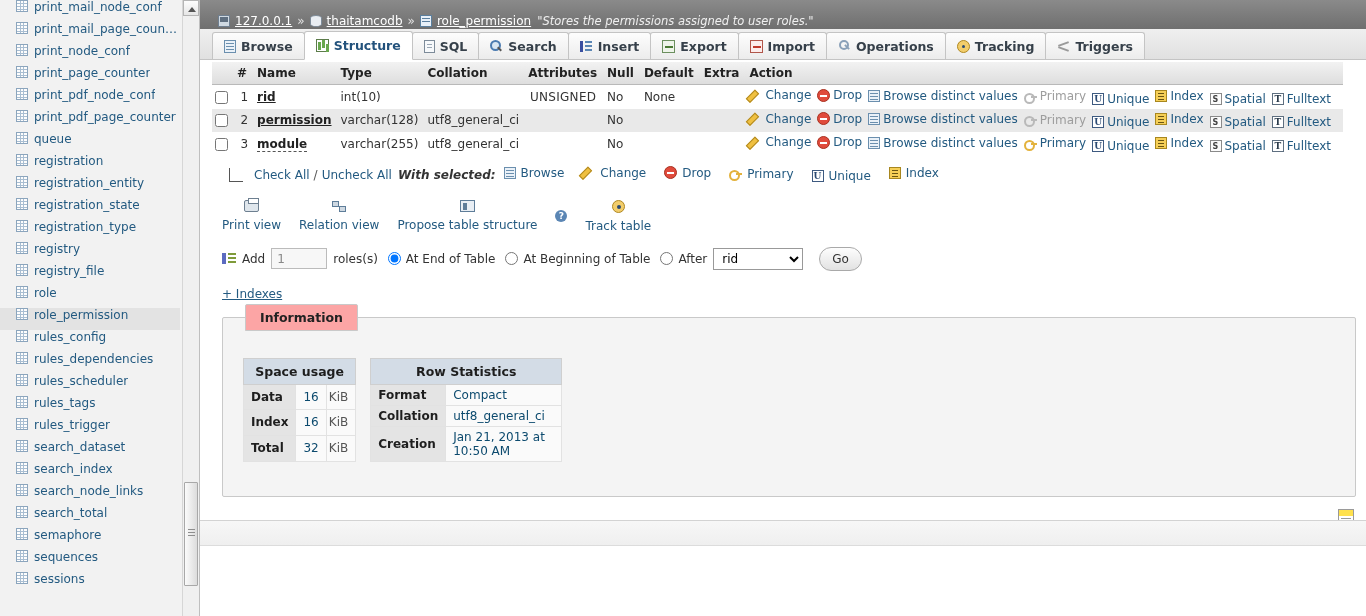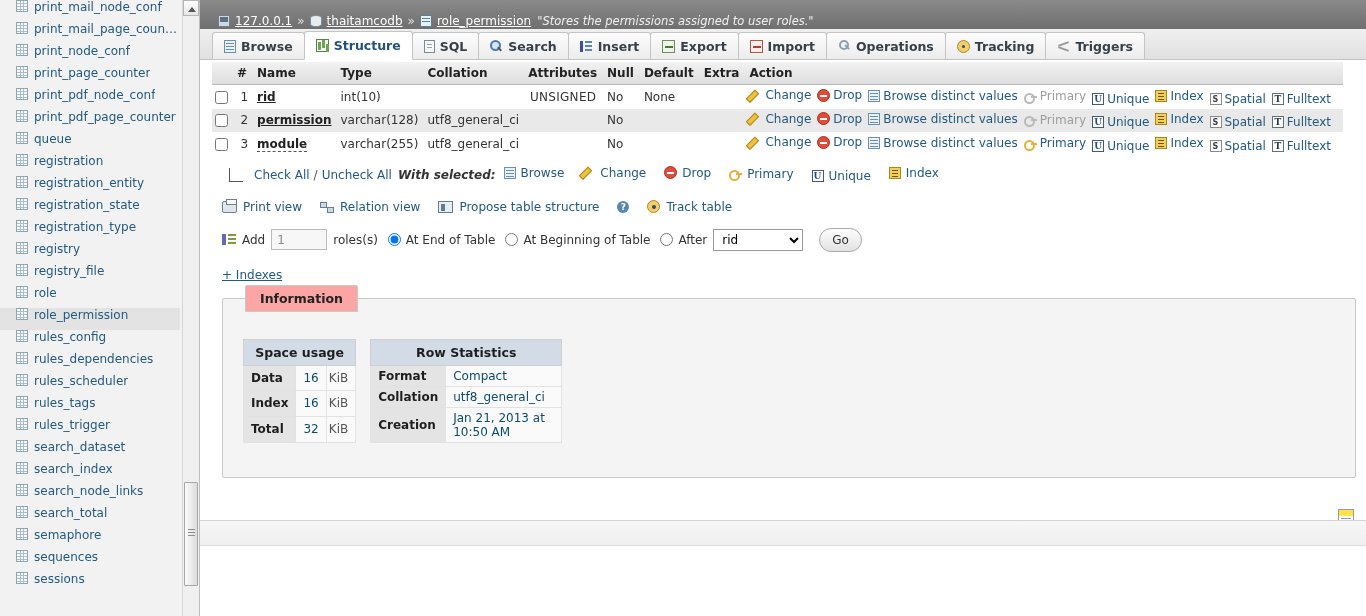--- a/index.html
+++ b/index.html
@@ -186,21 +186,21 @@
   .arrow-updown::after {
     content: ""; position: absolute; left: 7px; bottom: 2px;
     width: 14px; height: 1px; background: #555;
   }
   .ck-link { color: #235a81; cursor: pointer; }
   .withsel-label { font-style: italic; font-weight: bold; color: #333; margin: 0 8px 0 6px; }
   .wact { display: inline-flex; align-items: center; gap: 5px; margin-right: 18px; color: #235a81; cursor: pointer; }
 
   
   #viewsrow { display: flex; align-items: center; padding: 6px 0 6px 10px; font-size: 12px; }
-  .vlink { display: inline-flex; align-items: center; gap: 6px; margin-right: 18px; color: #235a81; cursor: pointer; }
+  .vlink { display: inline-flex; align-items: center; gap: 6px; margin-right: 18px; color: #235a81; cursor: pointer; flex-direction: column; }
 
   
   #addrow { display: flex; align-items: center; padding: 8px 0 8px 10px; font-size: 12px; gap: 6px; }
   #addrow input.numfield {
     width: 56px; height: 21px; border: 1px solid #bbb; background: #f7f7f7;
     font-size: 12px; color: #888; padding: 0 5px;
     font-family: "DejaVu Sans", "Liberation Sans", sans-serif;
   }
   .radwrap { display: inline-flex; align-items: center; gap: 5px; margin-left: 4px; cursor: pointer; }
   input[type=radio] { width: 13px; height: 13px; margin: 0; }

